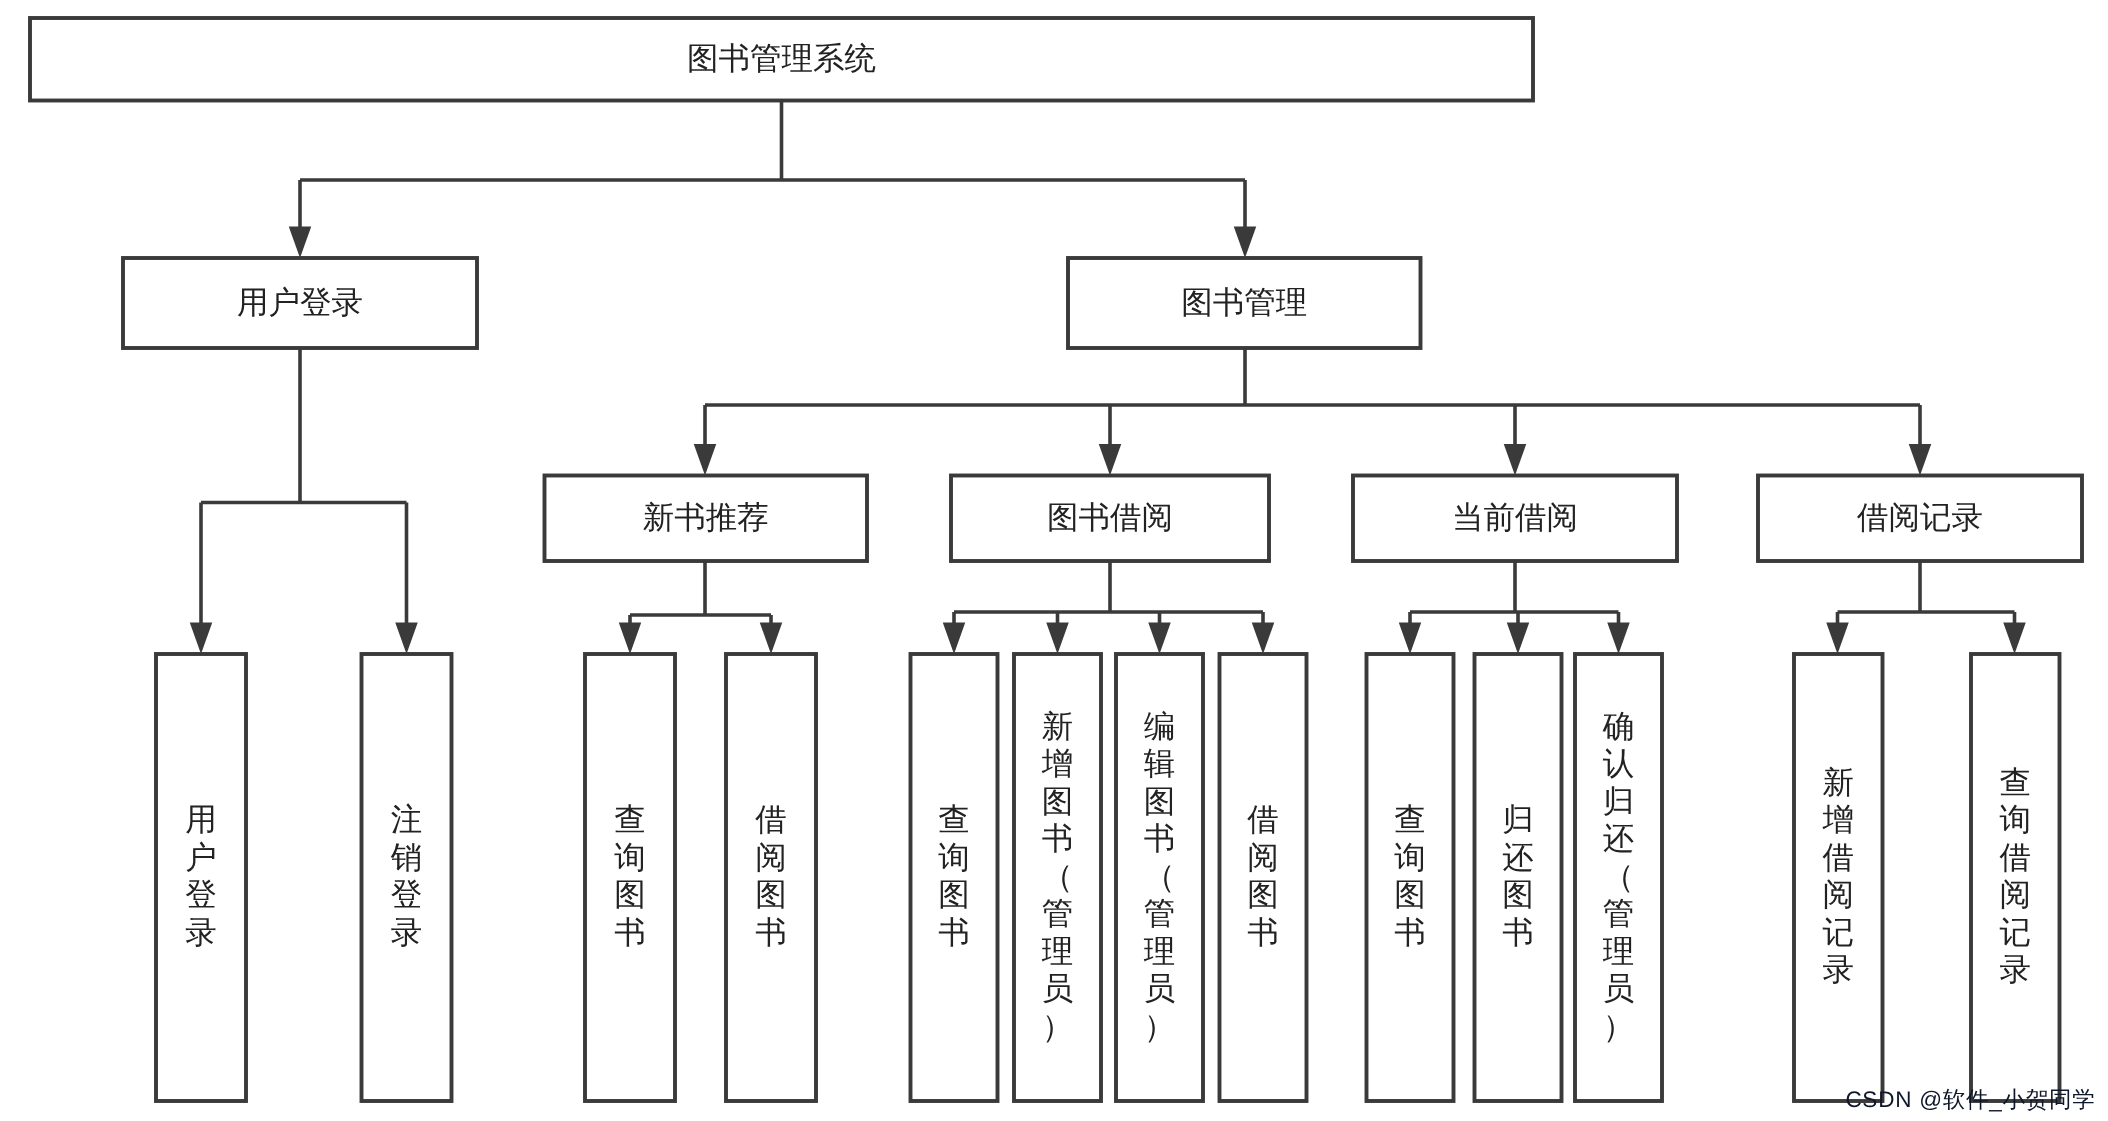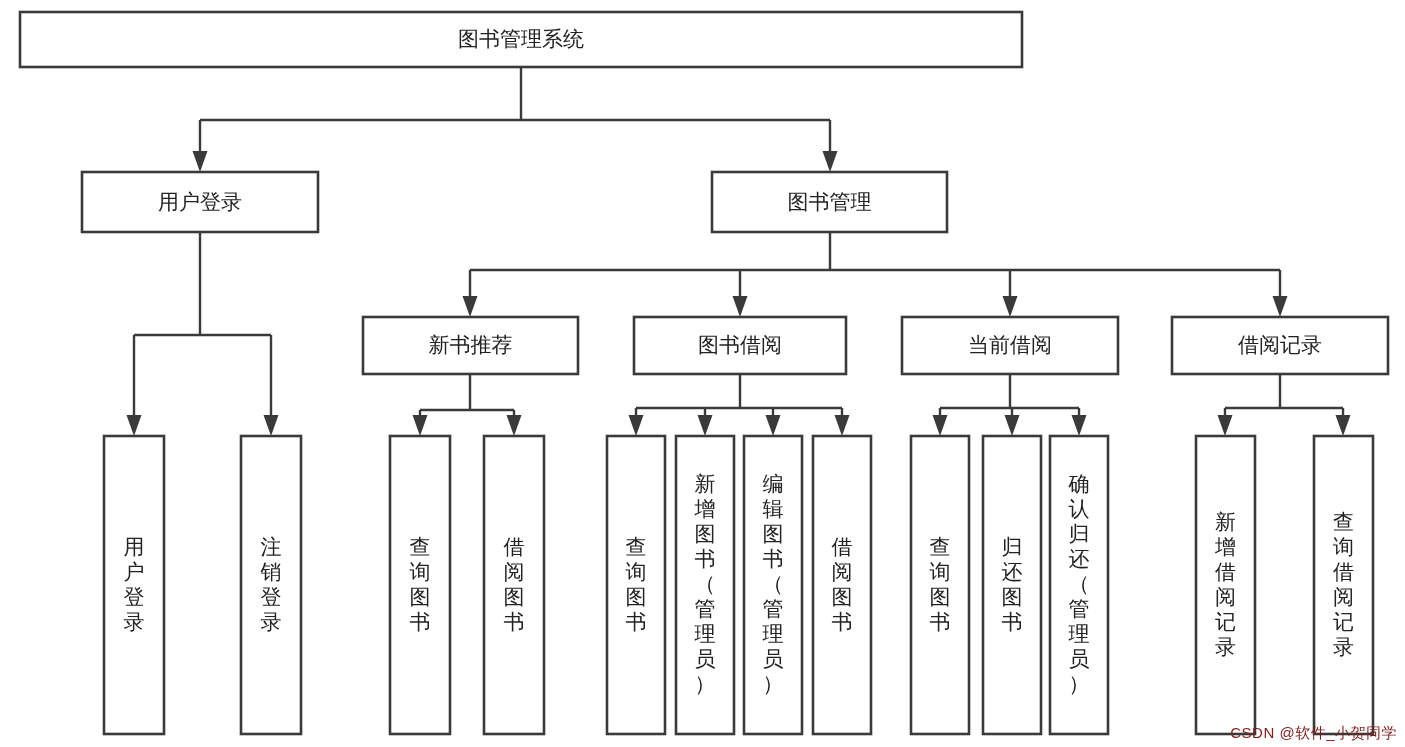--- a/index.html
+++ b/index.html
@@ -51,21 +51,21 @@
   }
   .node-label-v {
     font-size: 21px;
   }
   .watermark {
     position: absolute;
     right: 8px;
     bottom: 4px;
     font-family: "Liberation Sans", "DejaVu Sans", sans-serif;
     font-size: 15px;
-    color: #7f1d1d;
+    color: #0f172a;
     letter-spacing: 0.5px;
     white-space: nowrap;
     user-select: none;
   }
 </style>
 </head>
 <body>
 
 <div id="diagram-root">
   <svg class="diagram-canvas" id="diagram-svg" viewBox="0 0 1405 747" xmlns="http://www.w3.org/2000/svg">

